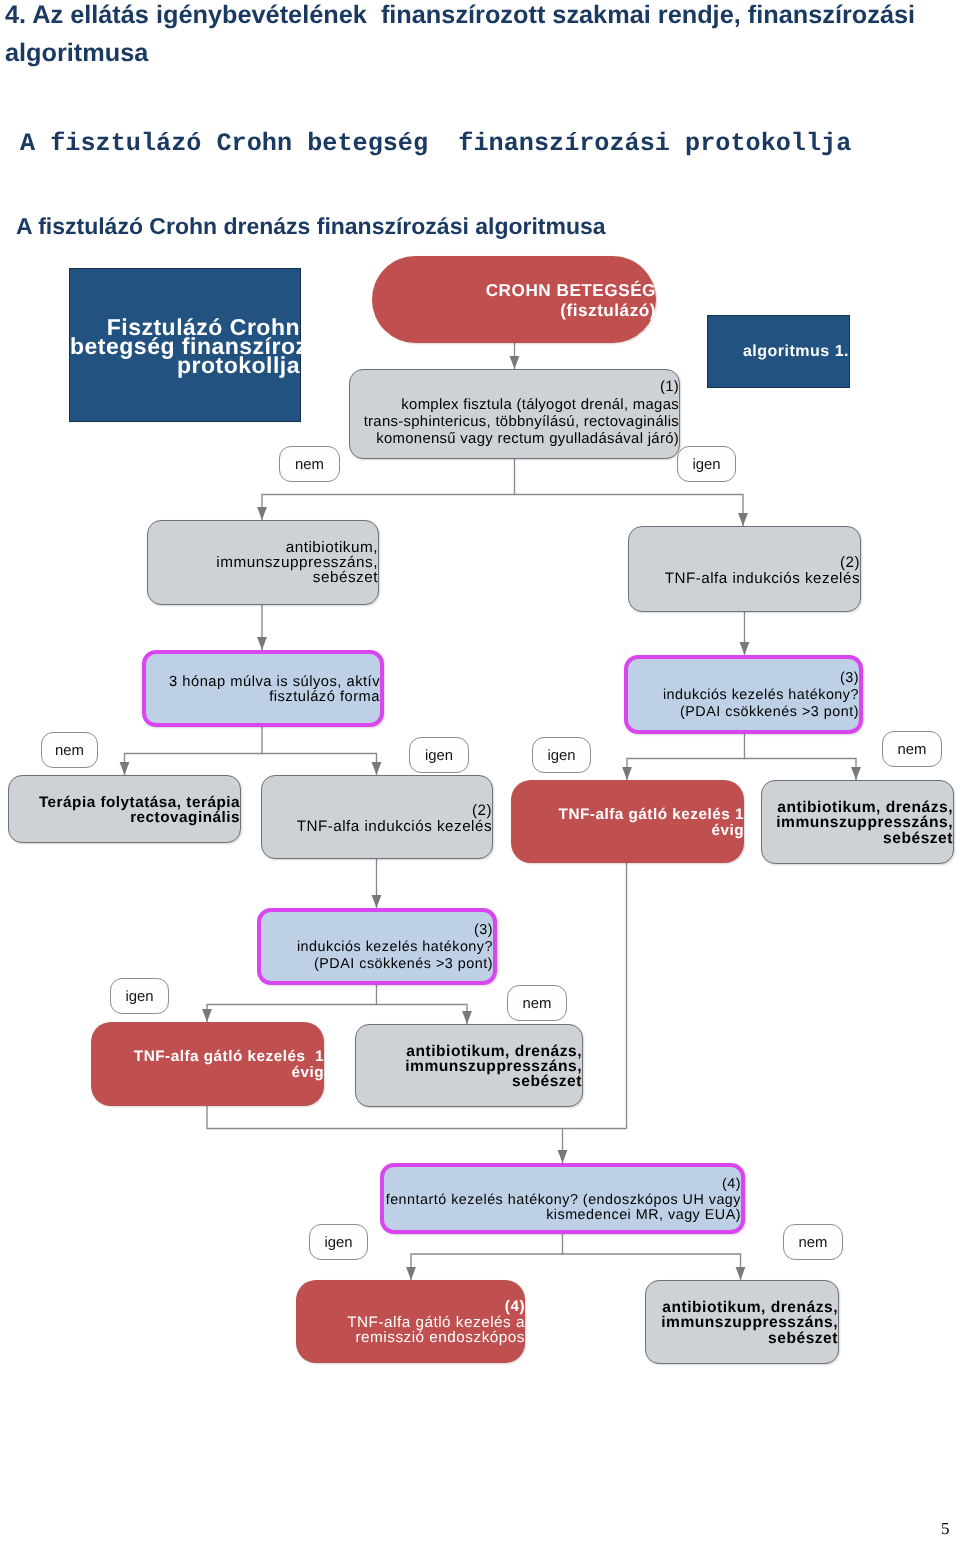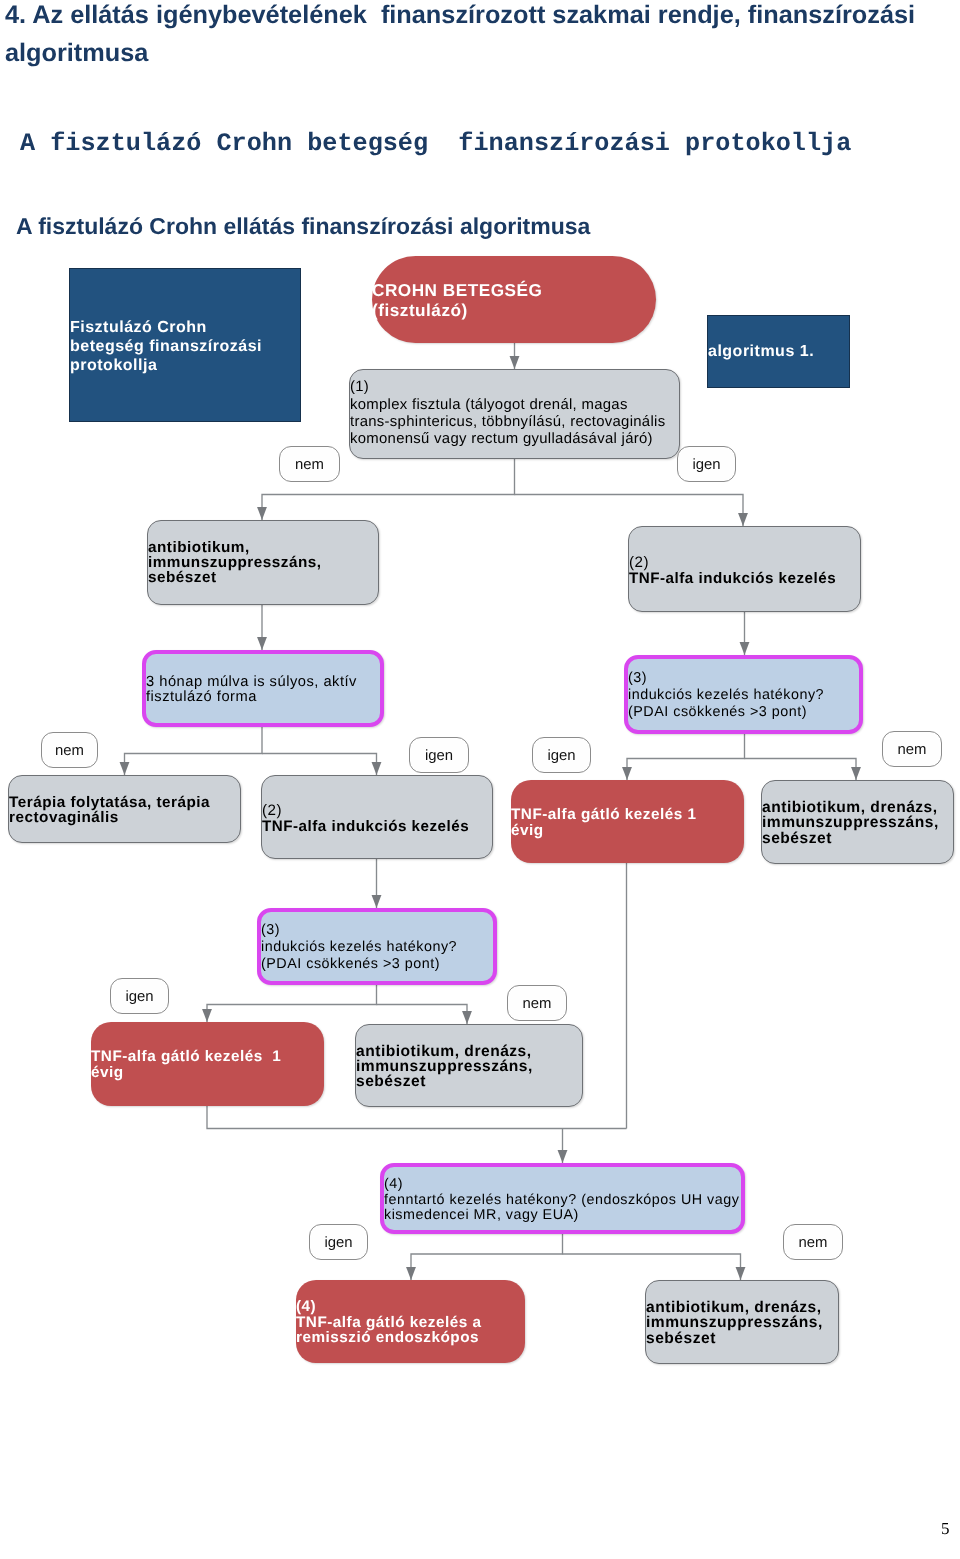--- a/index.html
+++ b/index.html
@@ -13,39 +13,39 @@
   #h2{left:20px;top:129px;font-size:25.2px;line-height:30px;font-family:Liberation Mono, monospace;}
   #h3{left:16px;top:212px;font-size:23px;line-height:28px;}
 
   
   #pageno{position:absolute;left:941px;top:1519px;font-family:"Liberation Serif",serif;font-size:17px;color:#000;}
 
   
   svg#conn{position:absolute;left:0;top:0;width:960px;height:1559px;}
 
   
-  .node{position:absolute;box-sizing:border-box;display:flex;align-items:center;justify-content:center;text-align:left;}
+  .node{position:absolute;box-sizing:border-box;display:flex;align-items:center;justify-content:center;text-align:right;}
   .node .txt{display:block;width:100%;}
   .node .ln{display:block;white-space:pre;}
-  .node .ln.b{font-weight:bold;letter-spacing:0.5px;}
+  .node .ln.b{font-weight:normal;letter-spacing:0.5px;}
   .navy{background:#22527f;border:1px solid #16314d;color:#ffffff;font-weight:bold;}
   .red{background:#c04f50;color:#ffffff;font-weight:bold;box-shadow:1px 1px 2px rgba(0,0,0,0.16);}
   .gray{background:#cdd2d7;border:1px solid #6e7175;box-shadow:1px 1px 2px rgba(0,0,0,0.16);}
   .blue{background:#bdd0e5;border:4px solid #d946ef;box-shadow:1px 1px 2px rgba(0,0,0,0.16);}
 
   .lbl{position:absolute;box-sizing:border-box;background:#fefefe;border:1px solid #8c8c8c;border-radius:12px;
        display:flex;align-items:center;justify-content:center;font-size:14.9px;color:#131313;line-height:1;padding-top:3px;
        font-family:"Liberation Sans",sans-serif;}
 
   
-  #n-protocol{left:69px;top:268px;width:232px;height:154px;font-size:16px;line-height:19.2px;letter-spacing:0.5px;padding-top:3px;}
+  #n-protocol{left:69px;top:268px;width:232px;height:154px;font-size:23px;line-height:19.2px;letter-spacing:0.5px;padding-top:3px;}
   #n-algobadge{left:707px;top:315px;width:143px;height:73px;font-size:16px;line-height:19.2px;letter-spacing:0.5px;}
   #n-start{left:372px;top:256px;width:284px;height:87px;border-radius:44px;font-size:17.2px;line-height:19.4px;letter-spacing:0.5px;padding-top:2px;}
   #n-q1{left:349px;top:369px;width:331px;height:90px;border-radius:14px;font-size:14.9px;line-height:17.4px;letter-spacing:0.3px;}
-  #n-t1{left:147px;top:520px;width:232px;height:85px;border-radius:14px;font-size:15.3px;line-height:14.8px;font-weight:bold;letter-spacing:0.5px;padding-top:2px;}
+  #n-t1{left:147px;top:520px;width:232px;height:85px;border-radius:14px;font-size:15.3px;line-height:14.8px;font-weight:normal;letter-spacing:0.5px;padding-top:2px;}
   #n-t2{left:628px;top:526px;width:233px;height:86px;border-radius:14px;font-size:15.2px;line-height:15.6px;letter-spacing:0.5px;padding-top:3px;}
   #n-q2{left:142px;top:650px;width:242px;height:77px;border-radius:14px;font-size:14.7px;line-height:14.9px;letter-spacing:0.5px;padding-top:2px;}
   #n-q3{left:624px;top:655px;width:239px;height:79px;border-radius:14px;font-size:14.35px;line-height:17px;letter-spacing:0.5px;padding-top:2px;}
   #n-t3{left:8px;top:775px;width:233px;height:68px;border-radius:14px;font-size:15.3px;line-height:15px;font-weight:bold;letter-spacing:0.5px;padding-top:2px;}
   #n-t4{left:261px;top:775px;width:232px;height:84px;border-radius:14px;font-size:15.2px;line-height:15.6px;letter-spacing:0.5px;padding-top:3px;}
   #n-t5{left:511px;top:780px;width:233px;height:83px;border-radius:20px;font-size:15.3px;line-height:16px;font-weight:bold;letter-spacing:0.5px;padding-top:2px;}
   #n-t6{left:761px;top:780px;width:193px;height:84px;border-radius:14px;font-size:15.6px;line-height:15.3px;font-weight:bold;letter-spacing:0.5px;padding-top:2px;}
   #n-q4{left:257px;top:908px;width:240px;height:77px;border-radius:14px;font-size:14.35px;line-height:17px;letter-spacing:0.5px;padding-top:1px;}
   #n-t7{left:91px;top:1022px;width:233px;height:84px;border-radius:20px;font-size:15.3px;line-height:16px;font-weight:bold;letter-spacing:0.5px;padding-top:2px;}
   #n-t8{left:355px;top:1024px;width:228px;height:83px;border-radius:14px;font-size:15.6px;line-height:15.3px;font-weight:bold;letter-spacing:0.5px;padding-top:2px;}
@@ -65,21 +65,21 @@
   #lb-l9{left:309px;top:1224px;width:59px;height:36px;}
   #lb-l10{left:783px;top:1224px;width:60px;height:36px;}
 </style>
 </head>
 <body>
 
 <div id="page">
 
   <div class="hdr" id="h1">4. Az ellátás igénybevételének  finanszírozott szakmai rendje, finanszírozási algoritmusa</div>
   <div class="hdr" id="h2">A fisztulázó Crohn betegség  finanszírozási protokollja</div>
-  <div class="hdr" id="h3">A fisztulázó Crohn ellátás finanszírozási algoritmusa</div>
+  <div class="hdr" id="h3">A fisztulázó Crohn drenázs finanszírozási algoritmusa</div>
 
   <svg id="conn" viewBox="0 0 960 1559">
     <defs>
       <marker id="ah" viewBox="0 0 13.1 10.4" markerWidth="13.1" markerHeight="10.4" refX="13.1" refY="5.2" orient="auto" markerUnits="userSpaceOnUse">
         <path d="M0,0.25 L13.1,5.2 L0,10.15 z" fill="#76797d"></path>
       </marker>
     </defs>
     <g id="edges" fill="none" stroke="#868a8e" stroke-width="1.35">
         <path d="M514.5,343 L514.5,369" marker-end="url(#ah)"></path>
         <path d="M514.5,459 L514.5,494.5 L262,494.5 L262,520" marker-end="url(#ah)"></path>

